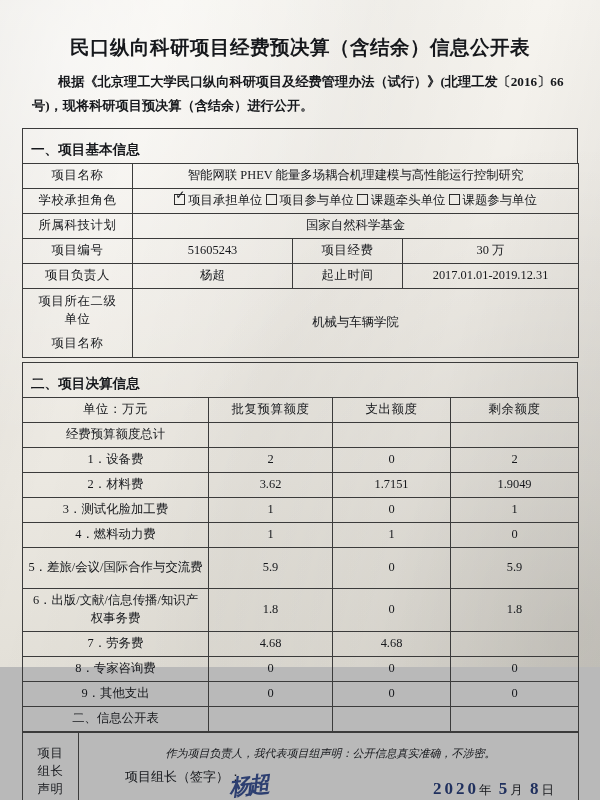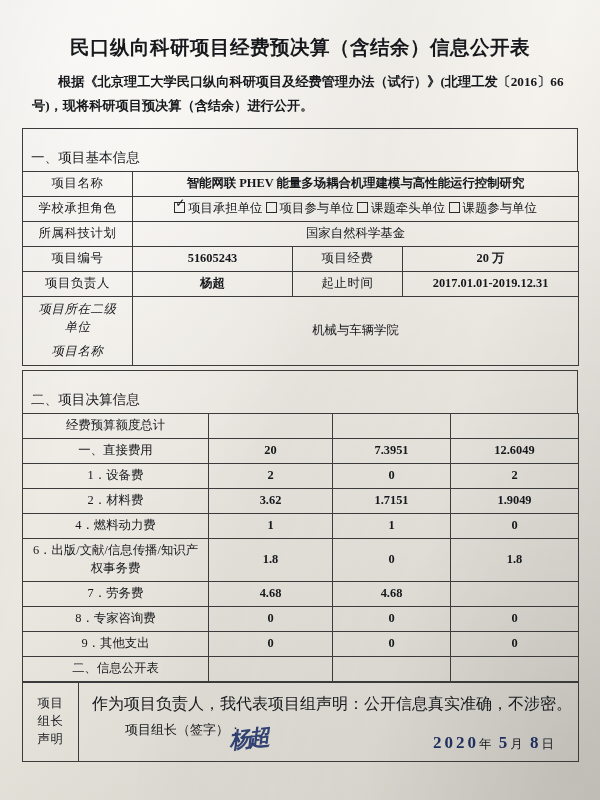--- a/index.html
+++ b/index.html
@@ -9,21 +9,21 @@
   }
   body {
     width: 600px;
     height: 800px;
     overflow: hidden;
     font-family: "Liberation Serif", "DejaVu Serif", serif;
   }
   #page {
     position: relative;
     width: 600px;
-    height: 800px;
+    height: 667px;
     background: #f2f0eb;
     background-image:
       linear-gradient(105deg, rgba(0,0,0,0.05) 0%, rgba(255,255,255,0.0) 22%, rgba(0,0,0,0.03) 48%, rgba(255,255,255,0.0) 70%, rgba(0,0,0,0.07) 100%),
       linear-gradient(180deg, #f6f4ef 0%, #efece6 40%, #ebe8e1 72%, #e3e0d8 100%);
     box-sizing: border-box;
     padding: 0 22px;
   }
   
   #page::before {
     content: "";
@@ -50,25 +50,25 @@
     color: #16181c;
     line-height: 1.85;
     text-indent: 26px;
     padding: 0 10px 9px 10px;
     position: relative;
     z-index: 2;
     font-weight: bold;
   }
   .section-head {
     font-size: 13.6px;
-    font-weight: normal;
+    font-weight: bold;
     color: #16181c;
     border: 1px solid #3b3b3b;
     border-bottom: none;
-    padding: 20px 6px 4px 8px;
+    padding: 12px 6px 4px 8px;
     background: transparent;
     position: relative;
     z-index: 2;
   }
   table.grid {
     width: 100%;
     border-collapse: collapse;
     position: relative;
     z-index: 2;
     table-layout: fixed;
@@ -87,21 +87,20 @@
     letter-spacing: 0.6px;
     margin-left: 34px;
   }
   td.left {
     text-align: left;
     padding-left: 8px;
   }
   .hand {
     font-family: "Liberation Serif", "DejaVu Serif", serif;
     color: #1b2b55;
-    font-weight: bold;
   }
   .cb {
     display: inline-block;
     width: 9px;
     height: 9px;
     border: 1px solid #2a2a2a;
     margin-right: 3px;
     position: relative;
     vertical-align: -1px;
   }
@@ -113,26 +112,26 @@
     font-size: 12px;
     color: #16181c;
     line-height: 1;
   }
   .role-line {
     font-size: 12.2px;
     white-space: nowrap;
   }
   .two-line {
     line-height: 1.5;
+  }
+  .decl-text {
+    text-align: center;
+    padding: 8px 6px 6px 10px;
+    font-size: 11px;
     font-style: italic;
-  }
-  .decl-text {
-    text-align: right;
-    padding: 8px 6px 6px 10px;
-    font-size: 16px;
   }
   .sign-row {
     text-align: left;
     padding-left: 46px;
     font-size: 13px;
     height: 38px;
     position: relative;
   }
   .datebox {
     position: absolute;
@@ -198,21 +197,21 @@
         </td>
       </tr>
       <tr>
         <td class="lbl">所属科技计划</td>
         <td colspan="3">国家自然科学基金</td>
       </tr>
       <tr>
         <td class="lbl">项目编号</td>
         <td class="hand">51605243</td>
         <td class="lbl">项目经费</td>
-        <td class="hand">20 万</td>
+        <td class="hand">30 万</td>
       </tr>
       <tr>
         <td class="lbl">项目负责人</td>
         <td class="hand">杨超</td>
         <td class="lbl">起止时间</td>
         <td class="hand">2017.01.01-2019.12.31</td>
       </tr>
       <tr>
         <td class="lbl two-line" style="height:62px">
           <div>项目所在二级</div>
@@ -228,48 +227,60 @@
 
   <table class="grid">
     <colgroup>
       <col style="width:186px">
       <col style="width:124px">
       <col style="width:118px">
       <col style="width:128px">
     </colgroup>
     <tbody>
       <tr>
+        <td class="lbl">单位：万元</td>
+        <td class="lbl">批复预算额度</td>
+        <td class="lbl">支出额度</td>
+        <td class="lbl">剩余额度</td>
+      </tr>
+      <tr>
         <td class="narrow-lbl">经费预算额度总计</td>
         <td class="hand"></td>
         <td class="hand"></td>
         <td class="hand"></td>
-      </tr>
-      <tr>
-        <td class="left">一、直接费用</td>
-        <td class="hand">20</td>
-        <td class="hand">7.3951</td>
-        <td class="hand">12.6049</td>
       </tr>
       <tr>
         <td class="left">1．设备费</td>
         <td class="hand">2</td>
         <td class="hand">0</td>
         <td class="hand">2</td>
       </tr>
       <tr>
         <td class="left">2．材料费</td>
         <td class="hand">3.62</td>
         <td class="hand">1.7151</td>
         <td class="hand">1.9049</td>
       </tr>
       <tr>
+        <td class="left">3．测试化脸加工费</td>
+        <td class="hand">1</td>
+        <td class="hand">0</td>
+        <td class="hand">1</td>
+      </tr>
+      <tr>
         <td class="left">4．燃料动力费</td>
         <td class="hand">1</td>
         <td class="hand">1</td>
         <td class="hand">0</td>
+      </tr>
+      <tr>
+        <td class="left" style="height:34px">5．差旅/会议/国际合作与交流费</td>
+        <td class="hand">5.9</td>
+        <td class="hand">0</td>
+        <td class="hand">5.9</td>
       </tr>
       <tr>
         <td class="left" style="height:34px">6．出版/文献/信息传播/知识产权事务费</td>
         <td class="hand">1.8</td>
         <td class="hand">0</td>
         <td class="hand">1.8</td>
       </tr>
       <tr>
         <td class="left">7．劳务费</td>
         <td class="hand">4.68</td>

